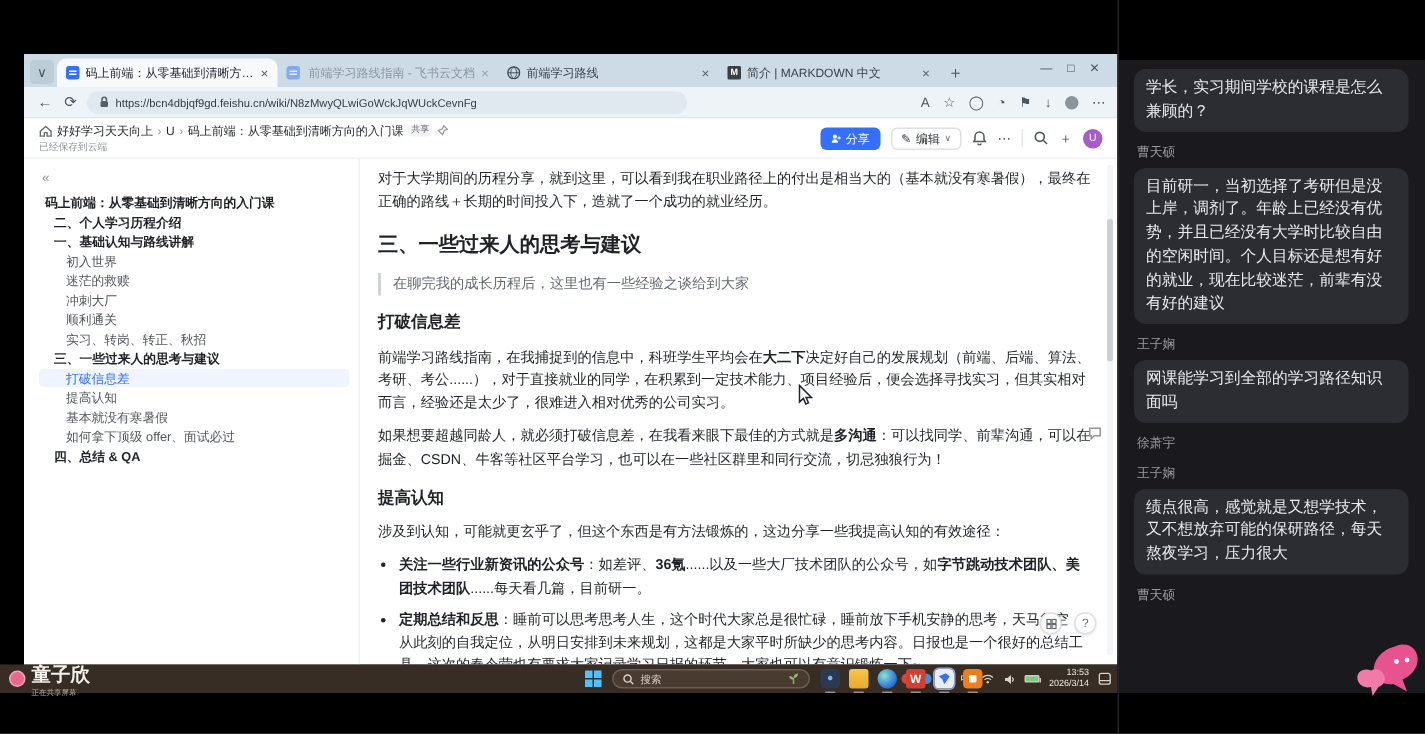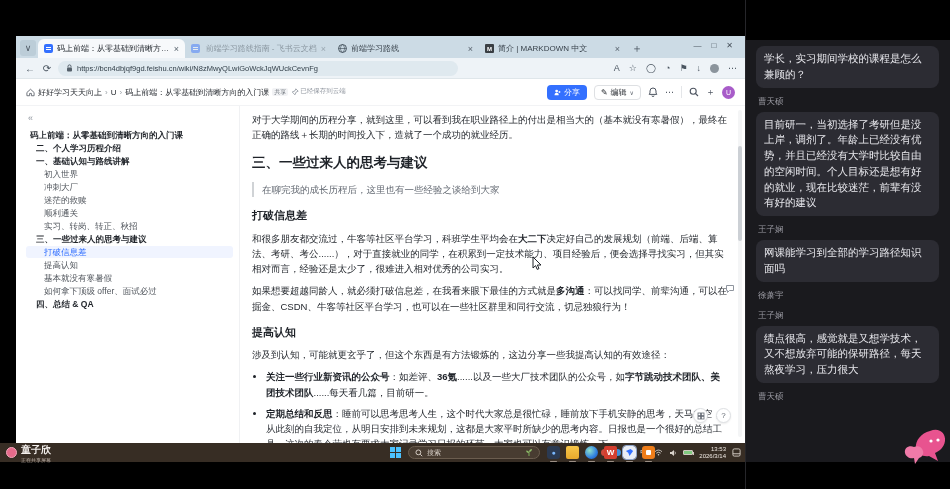--- a/index.html
+++ b/index.html
@@ -31,21 +31,21 @@
   .nav-ico{color:#4a5560;font-size:10px;width:12px;text-align:center;flex:none;}
   .urlbox{width:400px;height:15px;background:#dfe9ef;border-radius:8px;display:flex;align-items:center;gap:4px;padding:0 8px;flex:none;}
   .url{font-size:7.5px;color:#33404a;white-space:nowrap;overflow:hidden;}
   .addr-icons{margin-left:auto;display:flex;gap:9px;align-items:center;color:#4a5560;font-size:9px;}
   .addr-icons span{line-height:1;}
   .profile-dot{width:9px;height:9px;border-radius:50%;background:#8b949c;}
 
   
   .feishu{flex:1;display:flex;flex-direction:column;background:#fff;min-height:0;}
   .f-header{height:27px;flex:none;display:flex;align-items:center;padding:0 10px;border-bottom:1px solid #f2f3f5;}
-  .crumb-wrap{display:flex;flex-direction:row;justify-content:center;gap:1px;min-width:0;}
+  .crumb-wrap{display:flex;flex-direction:column;justify-content:center;gap:1px;min-width:0;}
   .crumb{display:flex;align-items:center;gap:3px;font-size:8px;color:#1f2329;white-space:nowrap;}
   .crumb .sep{color:#9aa0a6;}
   .crumb .badge{font-size:6px;color:#646a73;background:#f2f3f5;border-radius:2px;padding:0 2px;line-height:8px;}
   .saved{font-size:6.5px;color:#8f959e;}
   .hdr-right{margin-left:auto;display:flex;align-items:center;gap:7px;}
   .btn-share{background:#3370ff;color:#fff;font-size:8px;height:15px;border-radius:4px;display:flex;align-items:center;gap:3px;padding:0 7px;}
   .btn-edit{border:1px solid #dee0e3;color:#1f2329;font-size:8px;height:15px;border-radius:4px;display:flex;align-items:center;gap:3px;padding:0 6px;background:#fff;}
   .hdr-ico{color:#4e5561;font-size:9px;}
   .vdiv{width:1px;height:12px;background:#e4e6e9;}
   .avatar{width:13px;height:13px;border-radius:50%;background:#a85cc9;color:#fff;font-size:7px;display:flex;align-items:center;justify-content:center;}
@@ -74,21 +74,21 @@
   .doc-scrollbar{position:absolute;right:3px;top:4px;bottom:6px;width:4px;background:#f4f5f6;border-radius:2px;}
   .doc-thumb{position:absolute;right:3px;top:40px;width:4px;height:95px;background:#ccd0d5;border-radius:2px;}
   .float-btns{position:absolute;right:14px;bottom:20px;display:flex;gap:8px;}
   .fbtn{width:15px;height:15px;border-radius:50%;border:1px solid #dee0e3;background:#fff;color:#646a73;font-size:8px;display:flex;align-items:center;justify-content:center;box-shadow:0 1px 2px rgba(0,0,0,.08);}
   .cursor{position:absolute;left:292px;top:150px;}
 
   
   .taskbar{position:absolute;left:0;top:443px;width:747px;height:19px;background:#372d24;display:flex;align-items:center;padding:0 6px;}
   .tb-user{display:flex;align-items:center;gap:4px;}
   .tb-avatar{width:11px;height:11px;border-radius:50%;background:#e66a8a;border:1px solid #f3a7bb;}
-  .tb-name{color:#f3efec;font-size:10px;font-weight:bold;}
+  .tb-name{color:#f3efec;font-size:13px;font-weight:bold;}
   .tb-cap{color:#b9aea5;font-size:5px;line-height:6px;}
   .tb-center{position:absolute;left:390px;display:flex;align-items:center;gap:7px;}
   .winlogo{width:11px;height:11px;display:grid;grid-template-columns:5px 5px;grid-template-rows:5px 5px;gap:1px;}
   .winlogo div{background:#4cc2ff;}
   .searchpill{width:132px;height:13px;border-radius:7px;background:#483c31;border:1px solid #6b5d4f;display:flex;align-items:center;gap:4px;padding:0 6px;color:#d8d0c8;font-size:7px;}
   .sprout{margin-left:auto;width:8px;height:9px;}
   .tb-apps{display:flex;gap:6px;align-items:center;}
   .tb-ico{width:13px;height:13px;border-radius:3px;position:relative;display:flex;align-items:center;justify-content:center;}
   .tb-ico::after{content:"";position:absolute;bottom:-3px;left:3px;right:3px;height:1px;background:#9b8f85;border-radius:1px;}
   .ico-chat{background:#2b3a52;color:#7ab8ff;font-size:7px;}
@@ -227,39 +227,39 @@
         </div>
 
         <div class="f-body">
 
           <div class="f-sidebar">
             <div class="collapse-ico">«</div>
             <div class="s-item lv0">码上前端：从零基础到清晰方向的入门课</div>
             <div class="s-item lv1">二、个人学习历程介绍</div>
             <div class="s-item lv1">一、基础认知与路线讲解</div>
             <div class="s-item lv2">初入世界</div>
+            <div class="s-item lv2">迷茫的救赎</div>
             <div class="s-item lv2">冲刺大厂</div>
-            <div class="s-item lv2">迷茫的救赎</div>
             <div class="s-item lv2">顺利通关</div>
             <div class="s-item lv2">实习、转岗、转正、秋招</div>
             <div class="s-item lv1">三、一些过来人的思考与建议</div>
             <div class="s-item lv2 active">打破信息差</div>
             <div class="s-item lv2">提高认知</div>
             <div class="s-item lv2">基本就没有寒暑假</div>
             <div class="s-item lv2">如何拿下顶级 offer、面试必过</div>
             <div class="s-item lv1">四、总结 &amp; QA</div>
           </div>
 
           <div class="f-content">
             <div class="doc">
               <p>对于大学期间的历程分享，就到这里，可以看到我在职业路径上的付出是相当大的（基本就没有寒暑假），最终在正确的路线＋长期的时间投入下，造就了一个成功的就业经历。</p>
               <h2>三、一些过来人的思考与建议</h2>
               <div class="quote">在聊完我的成长历程后，这里也有一些经验之谈给到大家</div>
               <h3>打破信息差</h3>
-              <p><span>和很多朋友都交流过，牛客等社区平台学习，科班学生平均会在</span><b>大二下</b><span>决定好自己的发展规划（前端、后端、算法、考研、考公......），对于直接就业的同学，在积累到一定技术能力、项目经验后，便会选择寻找实习，但其实相对而言，经验还是太少了，很难进入相对优秀的公司实习。</span></p>
+              <p><span>前端学习路线指南，在我捕捉到的信息中，科班学生平均会在</span><b>大二下</b><span>决定好自己的发展规划（前端、后端、算法、考研、考公......），对于直接就业的同学，在积累到一定技术能力、项目经验后，便会选择寻找实习，但其实相对而言，经验还是太少了，很难进入相对优秀的公司实习。</span></p>
               <p class="rel"><span>如果想要超越同龄人，就必须打破信息差，在我看来眼下最佳的方式就是</span><b>多沟通</b><span>：可以找同学、前辈沟通，可以在掘金、CSDN、牛客等社区平台学习，也可以在一些社区群里和同行交流，切忌独狼行为！</span>
                 <svg class="comment-ico" width="10" height="10" viewBox="0 0 10 10">
                     <path d="M1.5 1.5h7v5h-4l-2 2v-2h-1z" fill="none" stroke="#8f959e" stroke-width="1"></path>
                   </svg>
               </p>
               <h3>提高认知</h3>
               <p>涉及到认知，可能就更玄乎了，但这个东西是有方法锻炼的，这边分享一些我提高认知的有效途径：</p>
               <ul>
                 <li><b>关注一些行业新资讯的公众号</b><span>：如差评、</span><b>36氪</b><span>......以及一些大厂技术团队的公众号，如</span><b>字节跳动技术团队、美团技术团队</b><span>......每天看几篇，目前研一。</span></li>
                 <li><b>定期总结和反思</b><span>：睡前可以思考思考人生，这个时代大家总是很忙碌，睡前放下手机安静的思考，天马行空，从此刻的自我定位，从明日安排到未来规划，这都是大家平时所缺少的思考内容。日报也是一个很好的总结工具，这次的春令营也有要求大家记录学习日报的环节，大家也可以有意识锻炼一下~</span></li>

